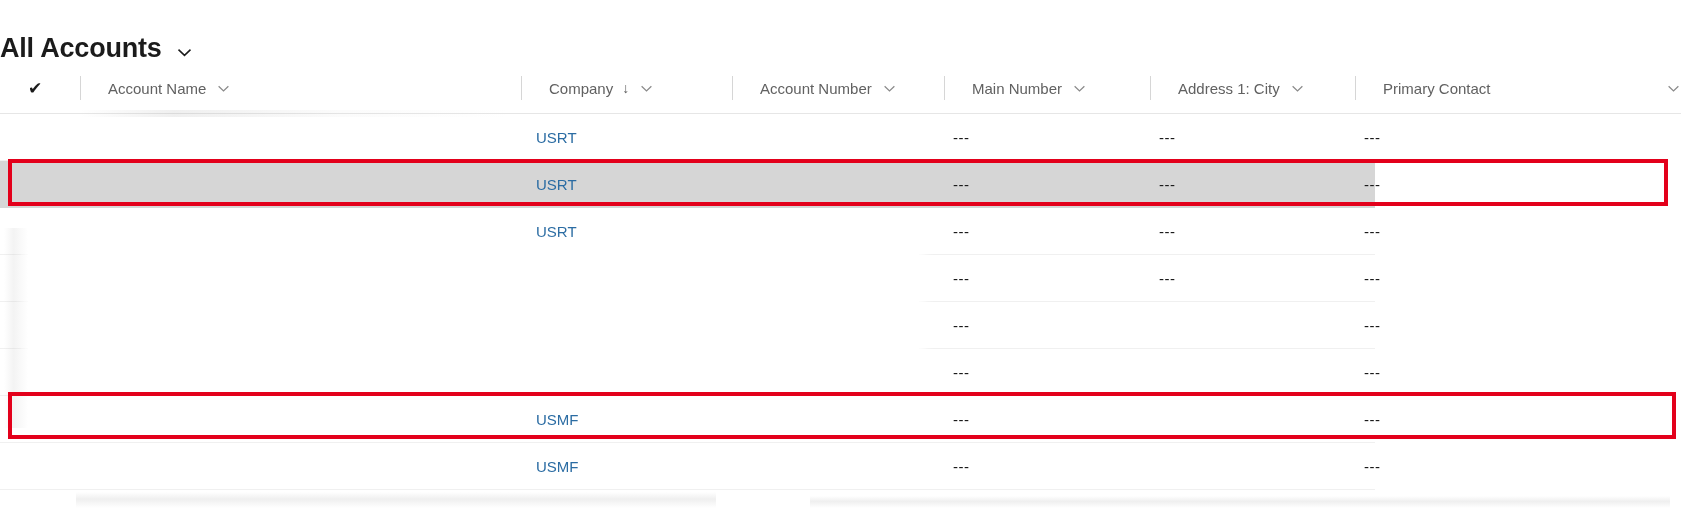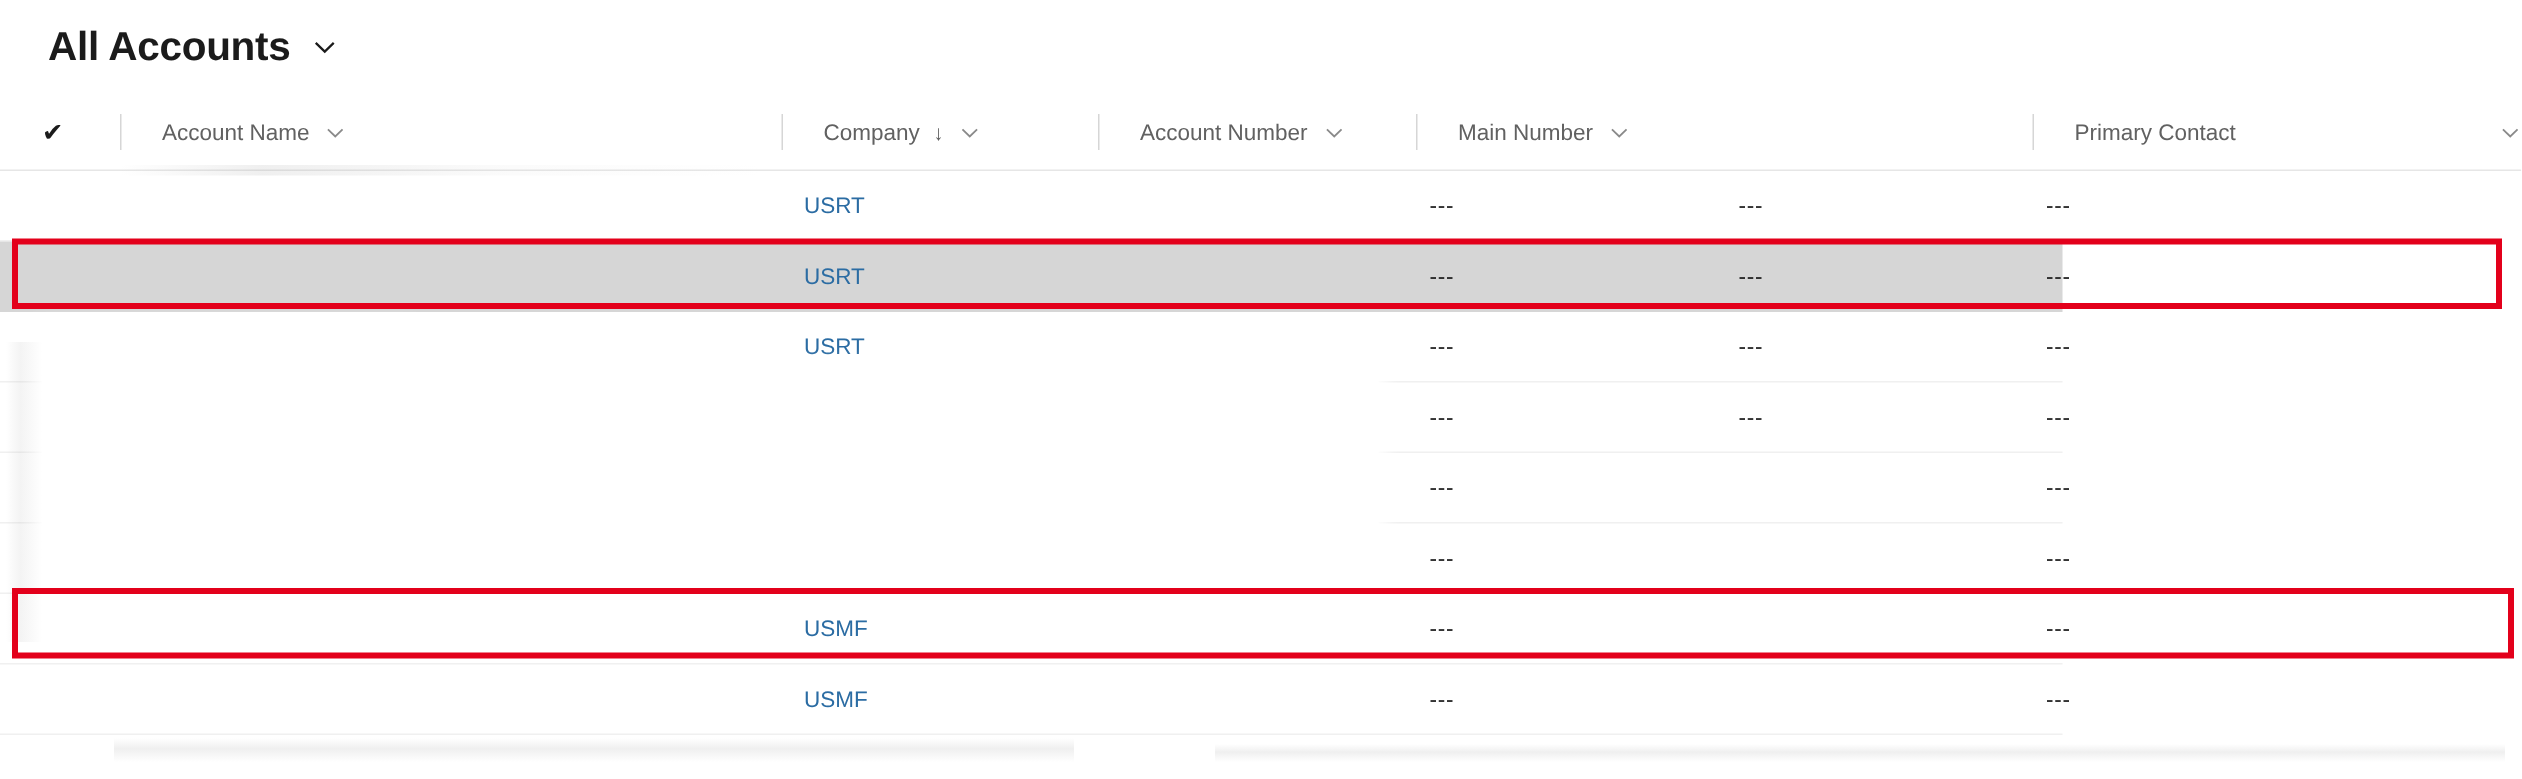--- a/index.html
+++ b/index.html
@@ -20,22 +20,21 @@
   }
 
   
   .view-header {
     position: absolute;
     left: 0;
     top: 0;
     width: 1681px;
     height: 62px;
     display: flex;
-    align-items: center;
-    padding-left: 32px;
+    align-items: flex-end;
     box-sizing: border-box;
   }
   .view-title {
     font-size: 27px;
     font-weight: 600;
     color: #1b1b1b;
     letter-spacing: -0.2px;
     line-height: 1;
   }
   .view-chevron {
@@ -221,20 +220,28 @@
         </span>
       </div>
       <div class="hdr-cell with-divider" style="left: 944px; width: 206px;">
         <span class="hdr-label">Main Number</span>
         <span class="hdr-chevron">
           <svg width="15" height="15" viewBox="0 0 16 16" aria-hidden="true">
             <path d="M2.8 5.6 L8 10.6 L13.2 5.6" fill="none" stroke="currentColor" stroke-width="1.3"></path>
           </svg>
         </span>
       </div>
+      <div class="hdr-cell with-divider" style="left: 1150px; width: 205px;">
+        <span class="hdr-label">Address 1: City</span>
+        <span class="hdr-chevron">
+          <svg width="15" height="15" viewBox="0 0 16 16" aria-hidden="true">
+            <path d="M2.8 5.6 L8 10.6 L13.2 5.6" fill="none" stroke="currentColor" stroke-width="1.3"></path>
+          </svg>
+        </span>
+      </div>
       <div class="hdr-cell with-divider" style="left: 1355px; width: 326px; justify-content: space-between;">
         <span class="hdr-label">Primary Contact</span>
         <span class="hdr-chevron">
           <svg width="15" height="15" viewBox="0 0 16 16" aria-hidden="true">
             <path d="M2.8 5.6 L8 10.6 L13.2 5.6" fill="none" stroke="currentColor" stroke-width="1.3"></path>
           </svg>
         </span>
       </div>
     </div>
 

